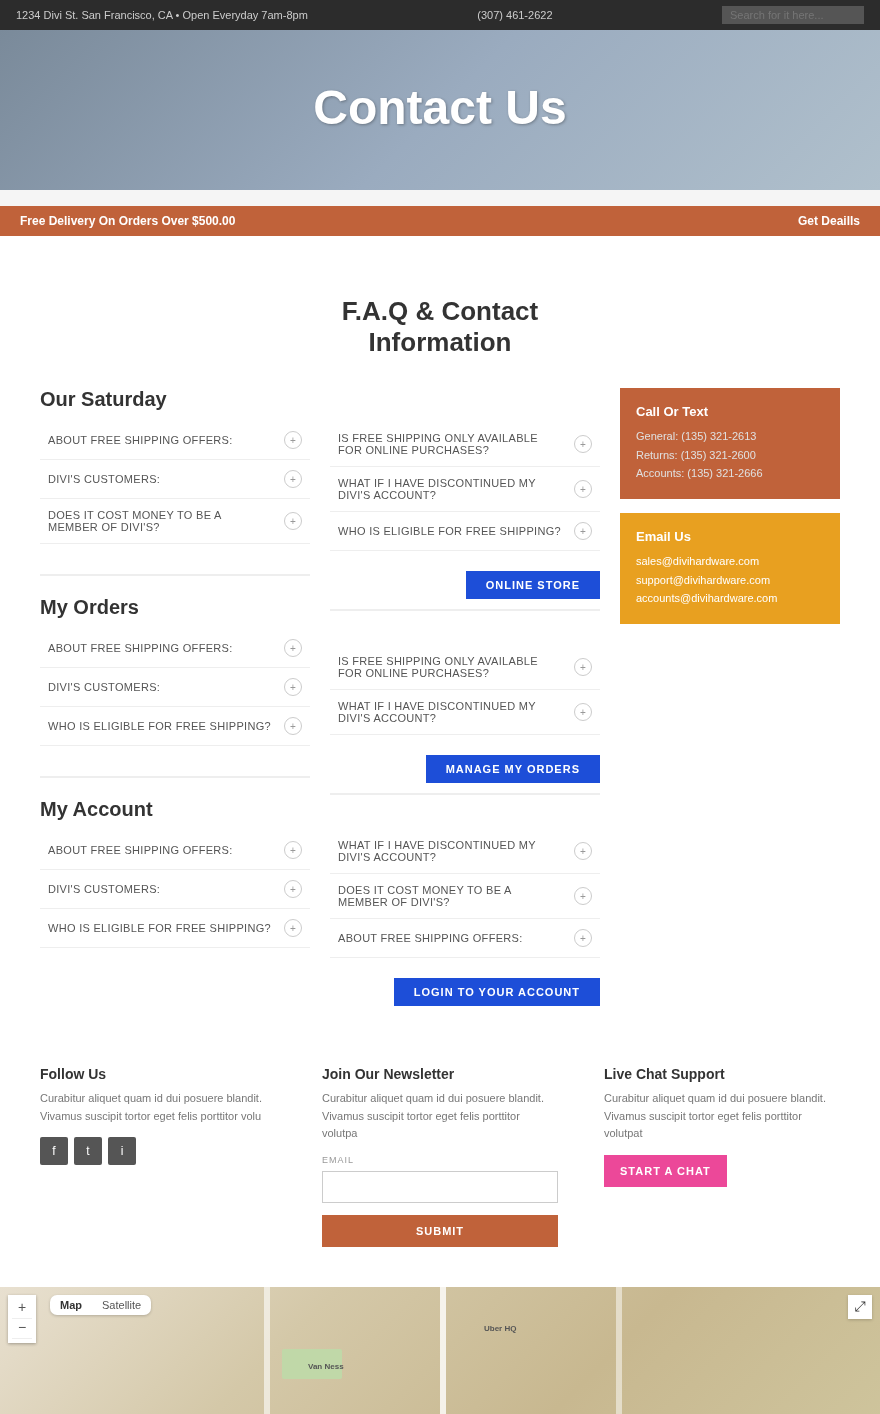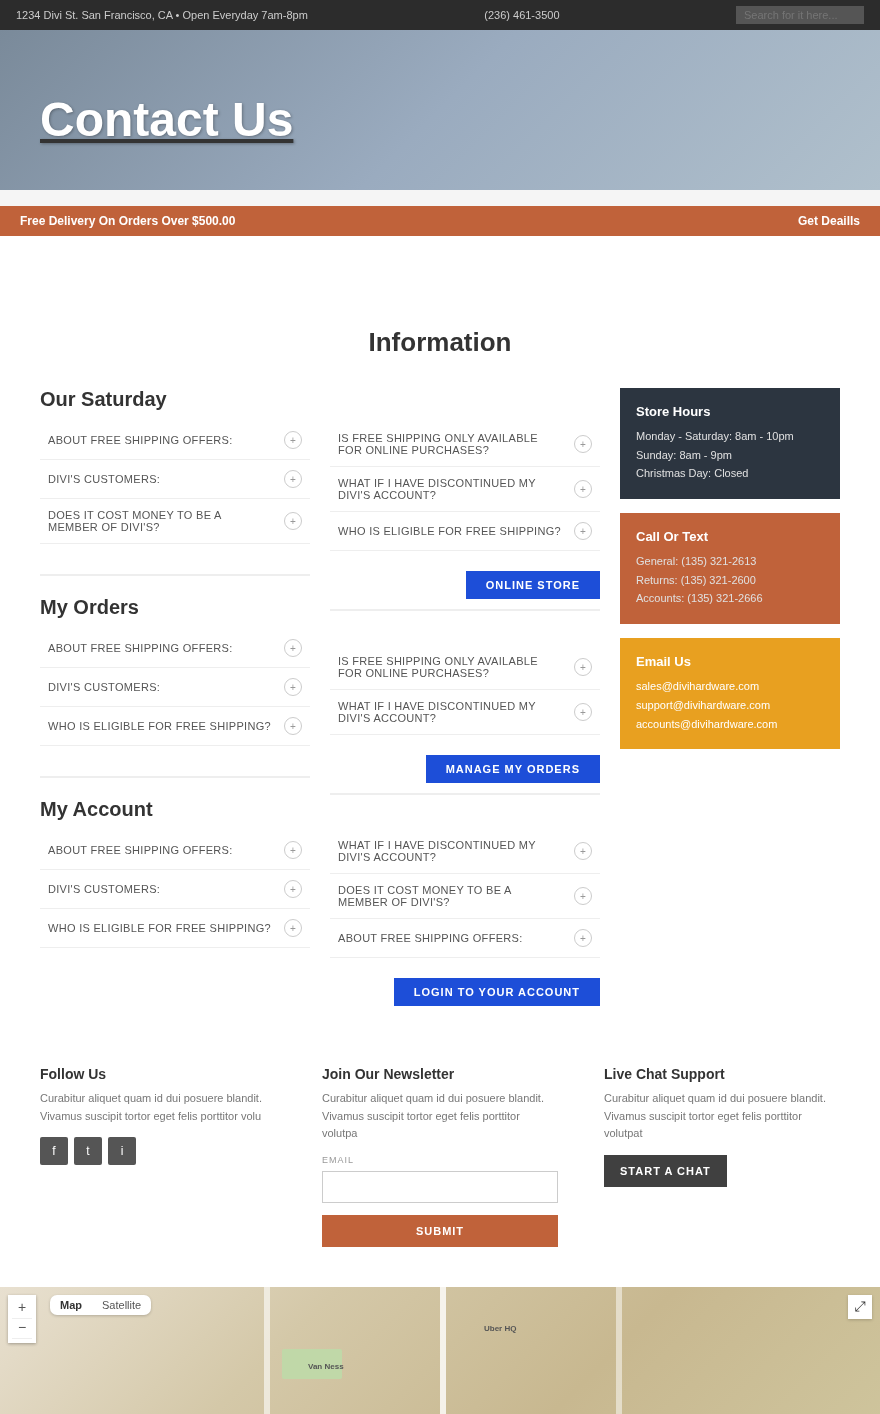--- a/index.html
+++ b/index.html
@@ -15,33 +15,32 @@
       padding: 6px 16px;
       font-size: 11px;
     }
     .top-bar-left { display: flex; gap: 16px; justify-content: center; }
     .top-bar-search {
       background: #555;
       border: none;
       color: #ccc;
       padding: 3px 8px;
       font-size: 11px;
-      width: 128px;
+      width: 142px;
     }
 
     
     .hero {
       background: linear-gradient(135deg, #7a8a9a 0%, #9aabbf 50%, #b0c0cc 100%);
       padding: 50px 40px 32px 40px;
       min-height: 160px;
       position: relative;
       display: flex;
-      flex-direction: column;
+      flex-direction: row;
       justify-content: center;
-      text-decoration: underline;
     }
     .hero h1 {
       color: #fff;
       font-size: 48px;
       font-weight: 800;
       text-shadow: 1px 1px 3px rgba(0,0,0,0.3);
     }
     .hero p {
       color: #f0f0f0;
       font-size: 14px;
@@ -247,21 +246,21 @@
       font-size: 11px;
       font-weight: bold;
       letter-spacing: 1px;
       text-transform: uppercase;
       cursor: pointer;
       width: 100%;
       margin-top: 6px;
     }
 
     .start-chat-btn {
-      background: #404040;
+      background: #ec4899;
       color: #fff;
       border: none;
       padding: 10px 16px;
       font-size: 11px;
       font-weight: bold;
       letter-spacing: 1px;
       text-transform: uppercase;
       cursor: pointer;
     }
 
@@ -363,39 +362,39 @@
     .h-line-left { left: 5%; }
     .h-line-right { right: 5%; }
   </style>
 </head>
 <body>
 
 <div class="top-bar">
   <div class="top-bar-left">
     <span>1234 Divi St. San Francisco, CA • Open Everyday 7am-8pm</span>
   </div>
-  <span>(236) 461-3500</span>
+  <span>(307) 461-2622</span>
   <input class="top-bar-search" type="text" placeholder="Search for it here..." style="">
 </div>
 
 <div class="hero">
   <h1>Contact Us</h1>
 </div>
 
 <div class="promo-bar">
   <span>Free Delivery On Orders Over $500.00</span>
   <span style="cursor:pointer;">Get Deaills</span>
 </div>
 
 <div class="main-content">
 
   <div class="section-title">
     <div class="divider-line"></div>
     <h2>
-      <br>
+      <span>F.A.Q &amp; Contact</span><br>
       <span>Information</span>
     </h2>
   </div>
 
   <div class="faq-layout">
 
     <div>
 
       <div class="faq-section-title">Our Saturday</div>
       <div>
@@ -504,26 +503,20 @@
         </div>
       </div>
       <div style="text-align:right; margin-top:8px;">
         <button class="section-btn btn-dark">Login To Your Account</button>
       </div>
 
     </div>
 
     <div>
 
-      <div class="sidebar-card card-dark">
-        <h4>Store Hours</h4>
-        <p>Monday - Saturday: 8am - 10pm</p>
-        <p>Sunday: 8am - 9pm</p>
-        <p>Christmas Day: Closed</p>
-      </div>
 
       <div class="sidebar-card card-orange">
         <h4>Call Or Text</h4>
         <p>General: (135) 321-2613</p>
         <p>Returns: (135) 321-2600</p>
         <p>Accounts: (135) 321-2666</p>
       </div>
 
       <div class="sidebar-card card-yellow">
         <h4>Email Us</h4>

